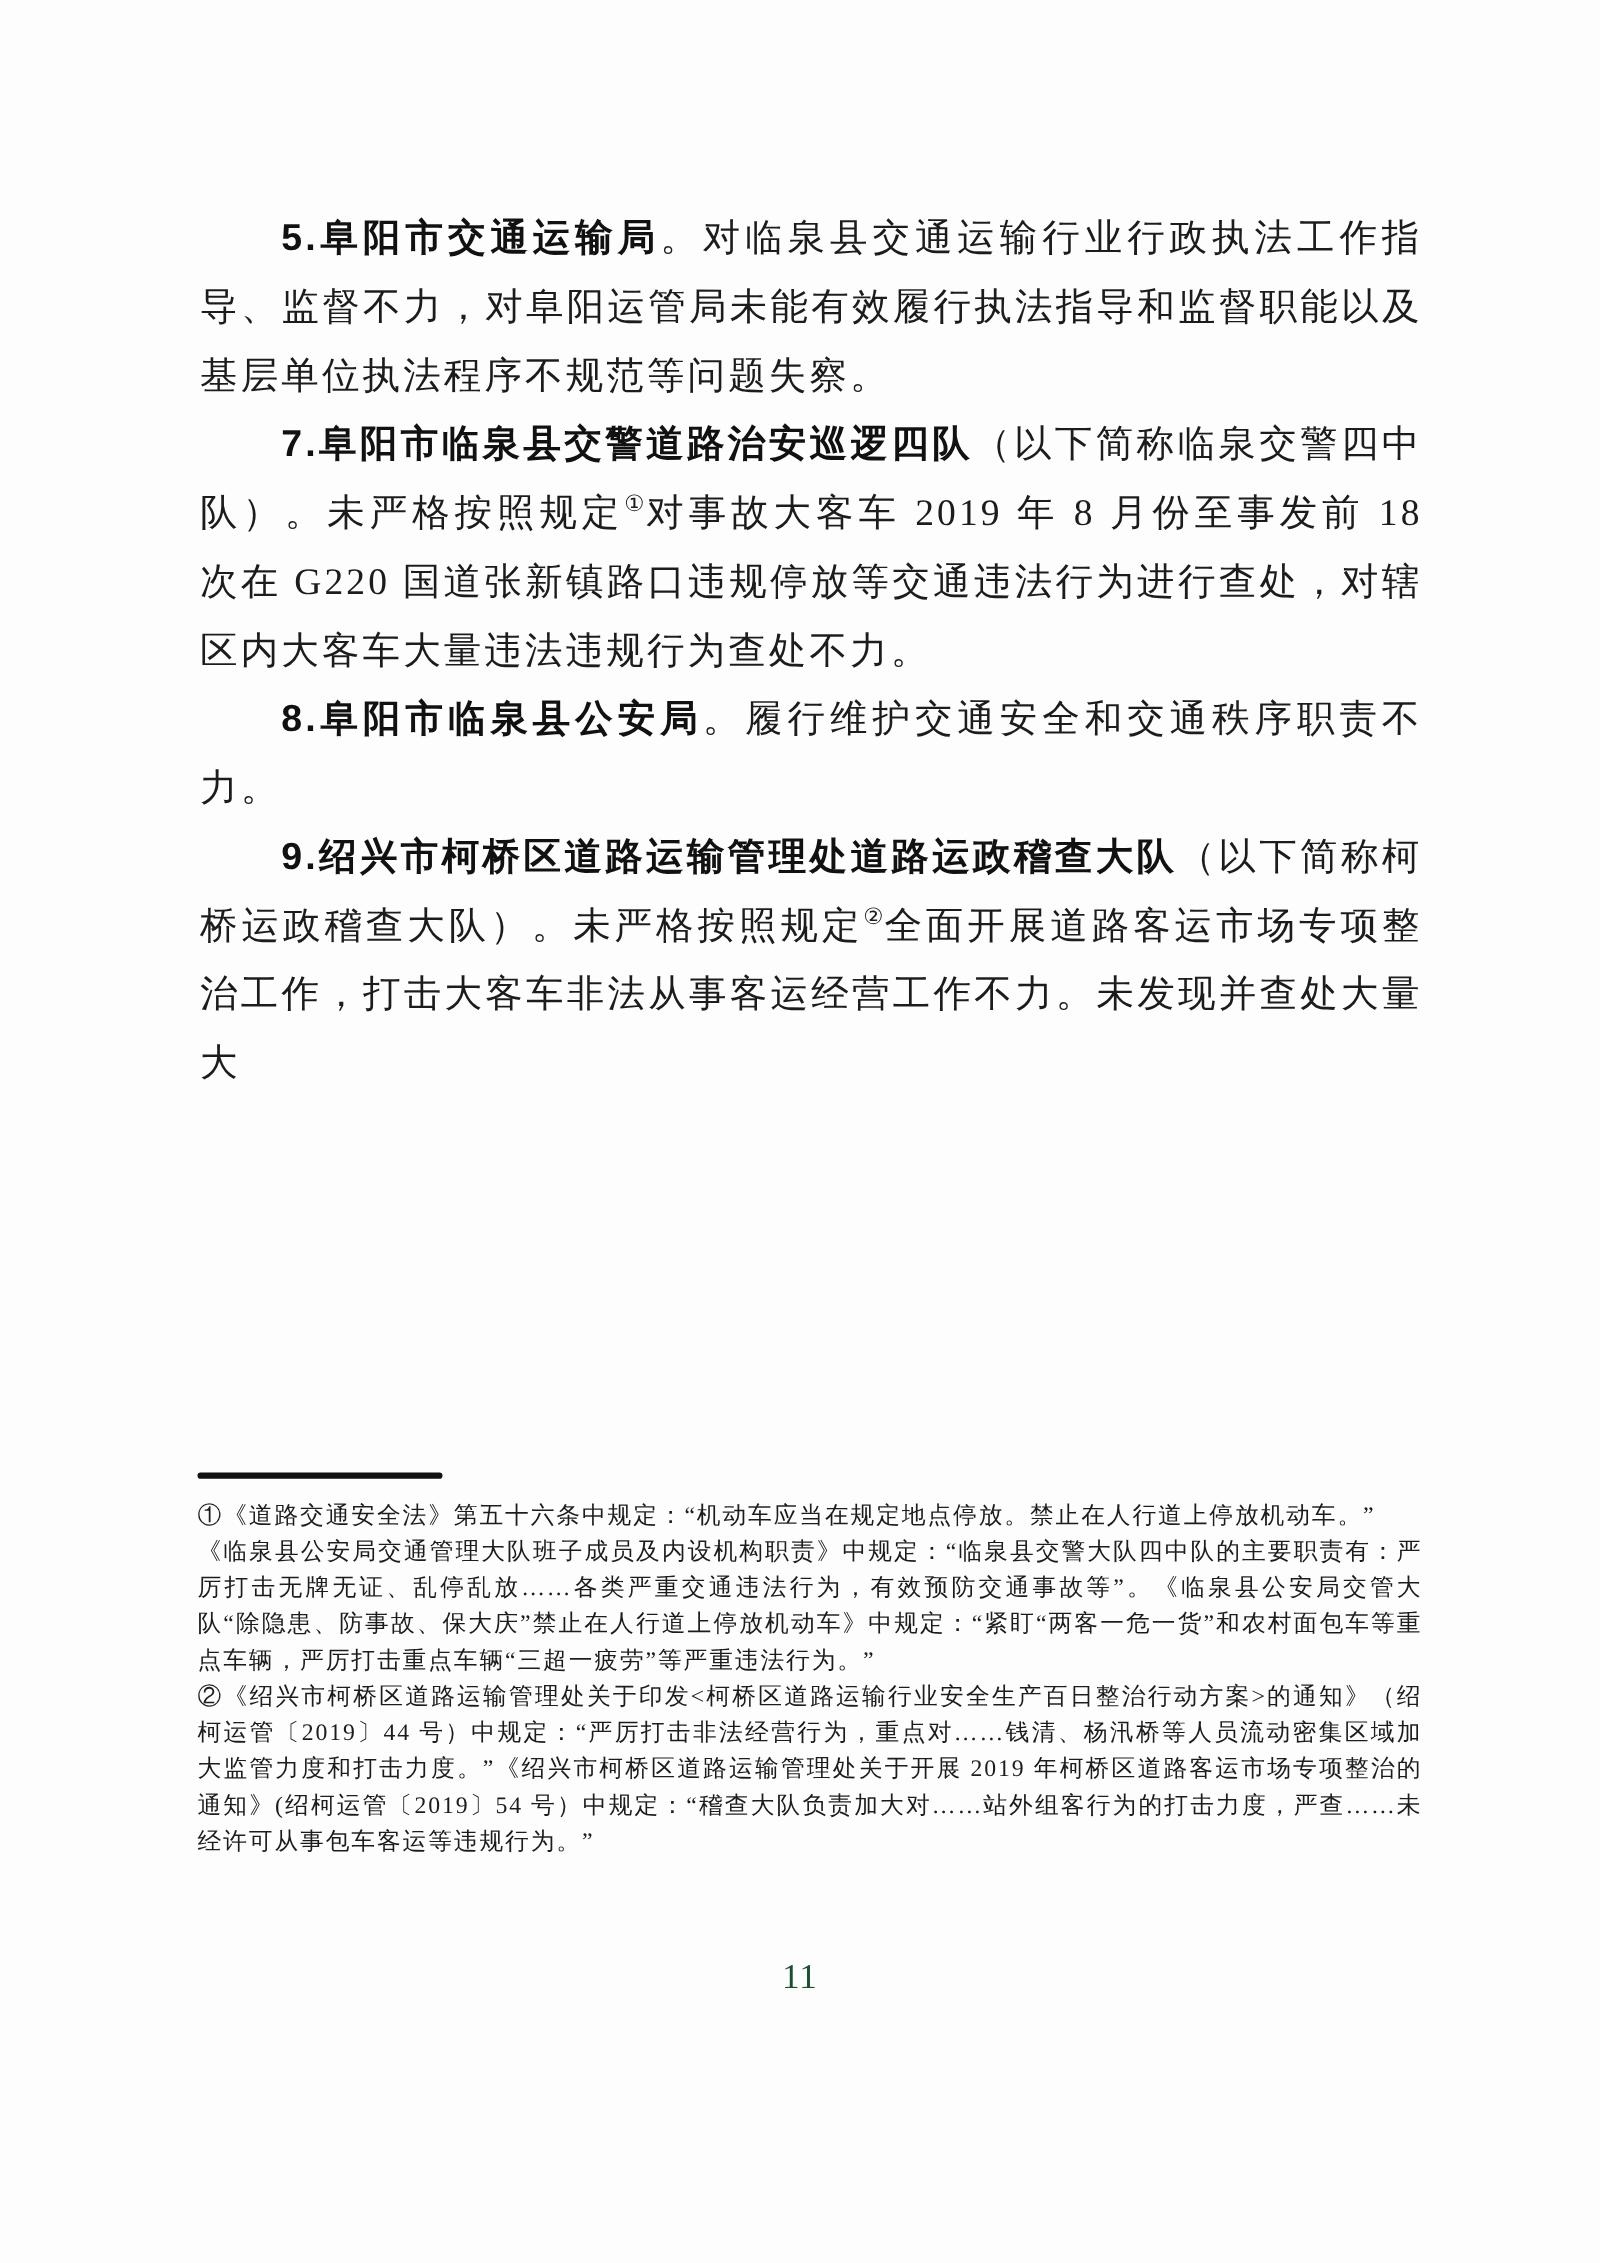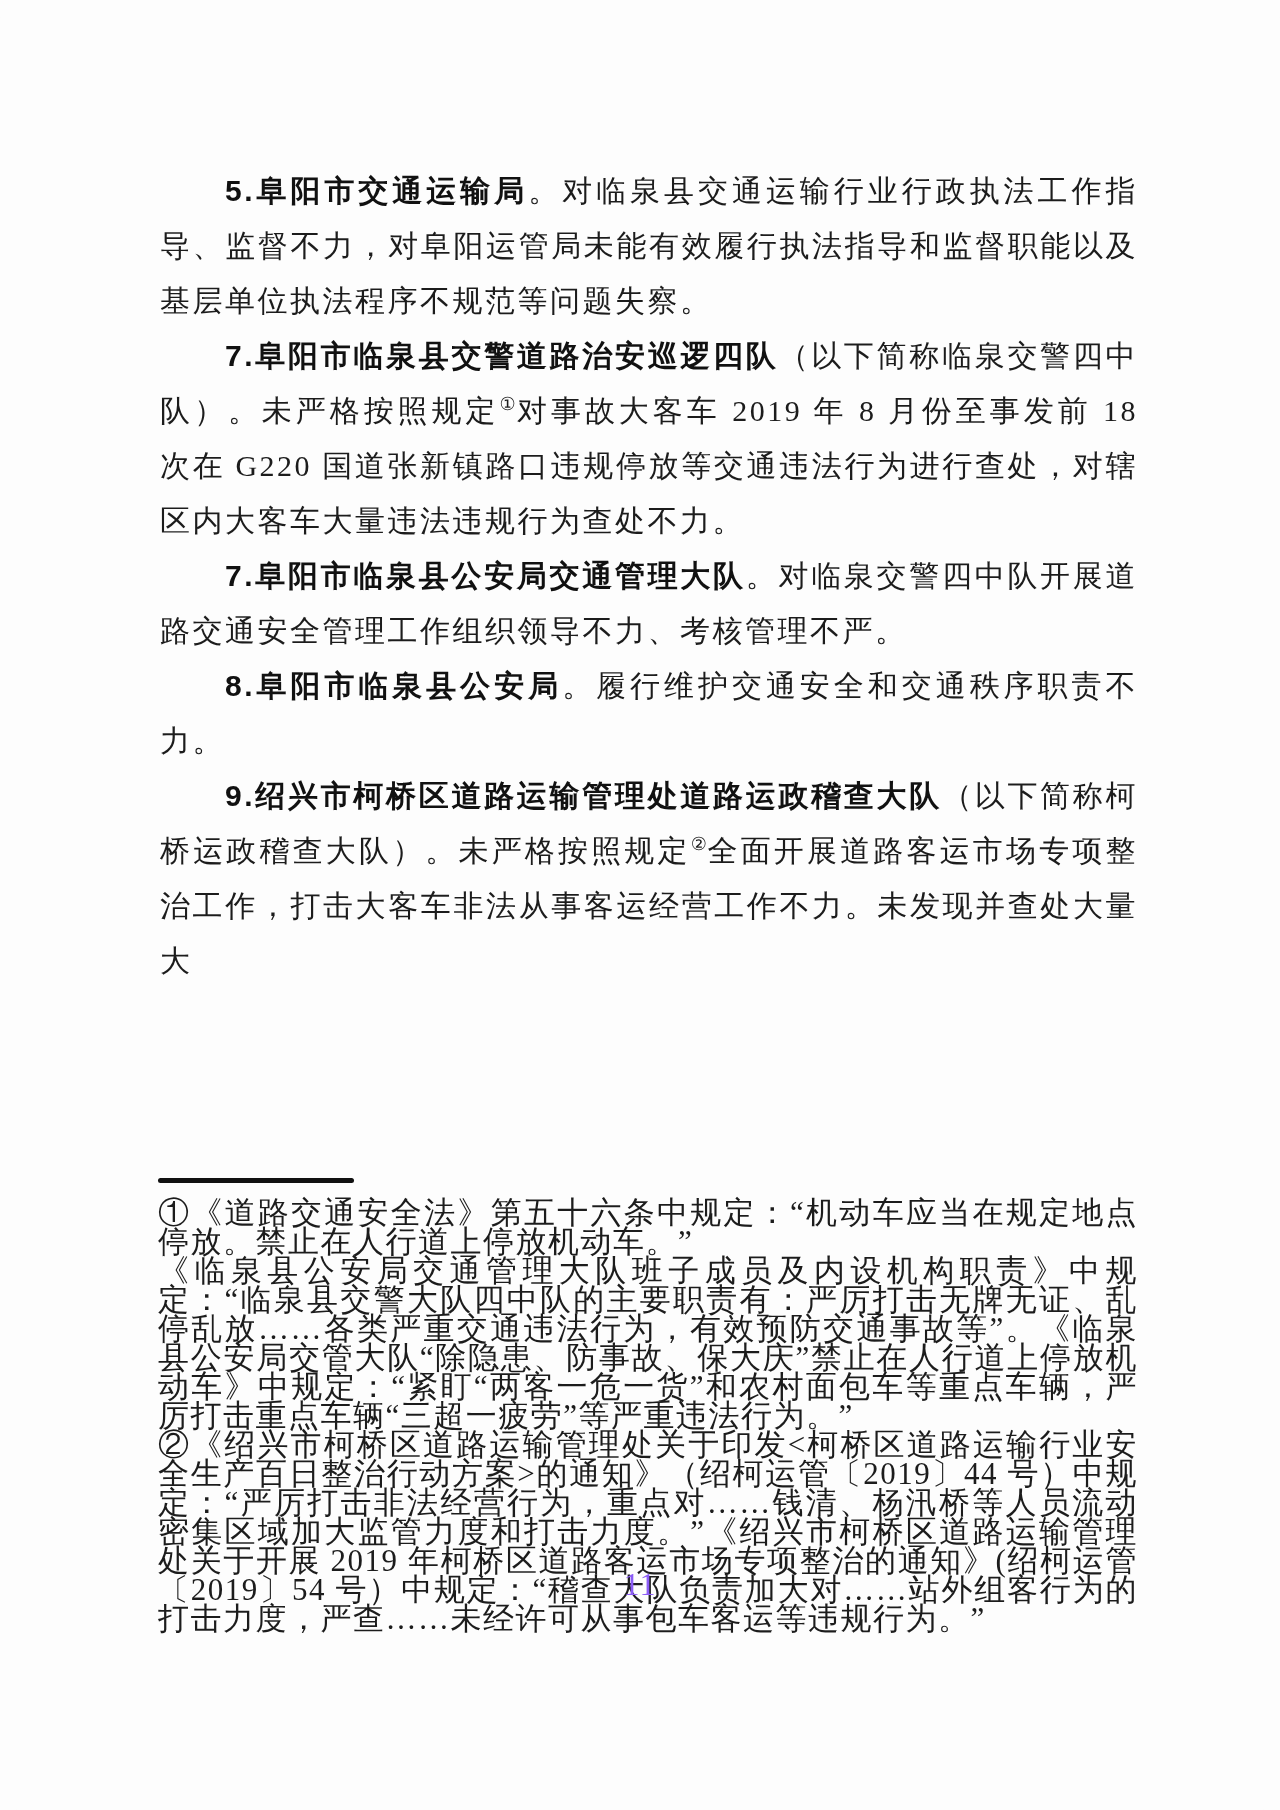--- a/index.html
+++ b/index.html
@@ -47,49 +47,48 @@
     top: 1178px;
     width: 980px;
   }
   .fn-rule {
     width: 196px;
     height: 5px;
     background: #111;
     margin-bottom: 15px;
   }
   .fn-para {
-    font-size: 31px;
+    font-size: 19px;
     line-height: 29px;
     letter-spacing: 1.5px;
     text-align: justify;
     color: #1c1c1c;
   }
   .page-number {
     position: absolute;
     top: 1566px;
     left: 0;
     width: 100%;
     text-align: center;
-    font-size: 32px;
+    font-size: 28px;
     letter-spacing: 1px;
-    color: #8b5cf6;
+    color: #14532d;
   }
 </style>
 </head>
 <body>
 
 <div class="page">
 
   <div class="body-text">
 
     <p class="body-para"><span class="para-bold">5.阜阳市交通运输局</span><span>。对临泉县交通运输行业行政执法工作指导、监督不力，对阜阳运管局未能有效履行执法指导和监督职能以及基层单位执法程序不规范等问题失察。</span><span class="fn-ref"></span><span></span></p>
 
     <p class="body-para"><span class="para-bold">7.阜阳市临泉县交警道路治安巡逻四队</span><span>（以下简称临泉交警四中队）。未严格按照规定</span><span class="fn-ref">①</span><span>对事故大客车 2019 年 8 月份至事发前 18 次在 G220 国道张新镇路口违规停放等交通违法行为进行查处，对辖区内大客车大量违法违规行为查处不力。</span></p>
 
-    <p class="body-para"><span class="para-bold">7.阜阳市临泉县公安局交通管理大队</span><span>。对临泉交警四中队开展道路交通安全管理工作组织领导不力、考核管理不严。</span><span class="fn-ref"></span><span></span></p>
 
     <p class="body-para"><span class="para-bold">8.阜阳市临泉县公安局</span><span>。履行维护交通安全和交通秩序职责不力。</span><span class="fn-ref"></span><span></span></p>
 
     <p class="body-para"><span class="para-bold">9.绍兴市柯桥区道路运输管理处道路运政稽查大队</span><span>（以下简称柯桥运政稽查大队）。未严格按照规定</span><span class="fn-ref">②</span><span>全面开展道路客运市场专项整治工作，打击大客车非法从事客运经营工作不力。未发现并查处大量大</span></p>
 
   </div>
 
   <div class="footnotes">
     <div class="fn-rule"></div>
     <p class="fn-para">①《道路交通安全法》第五十六条中规定：“机动车应当在规定地点停放。禁止在人行道上停放机动车。”</p>

